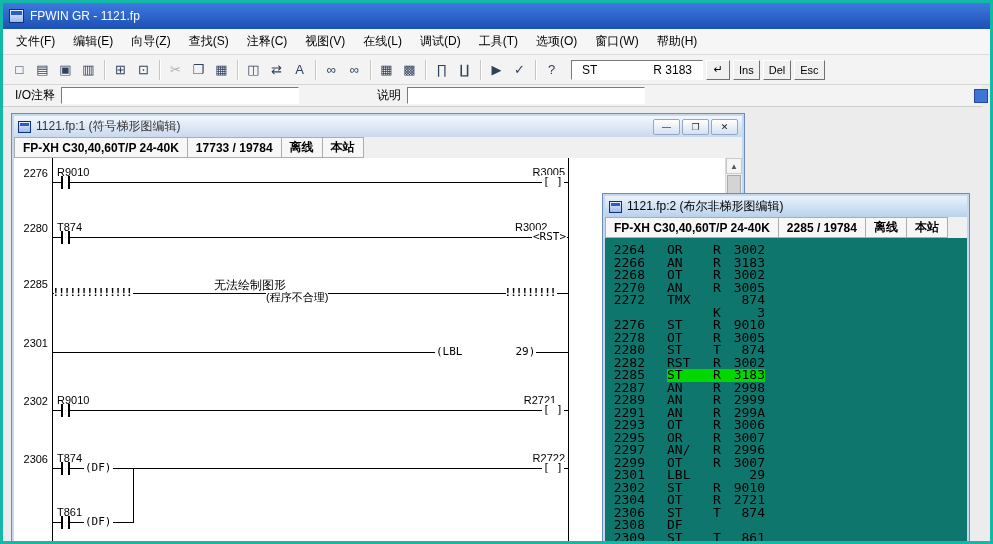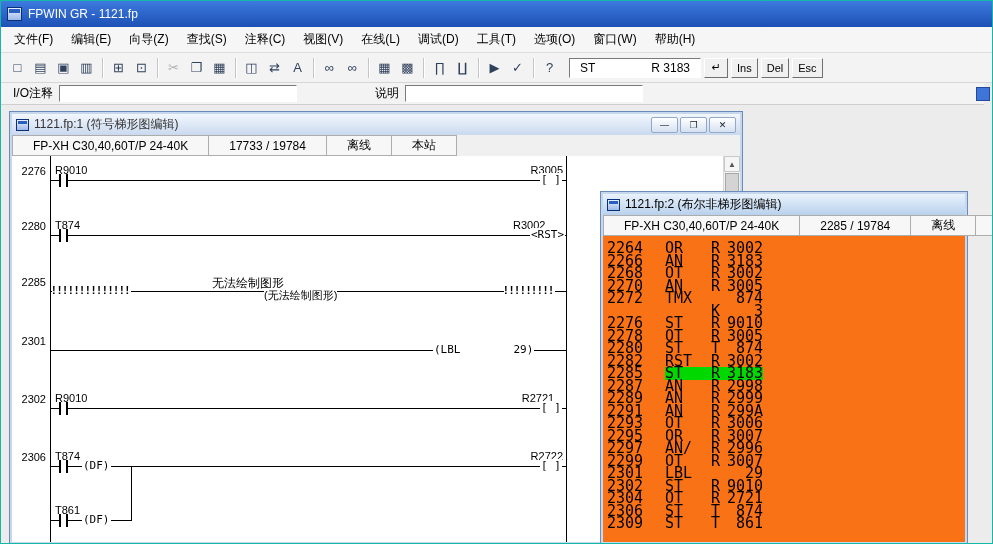--- a/index.html
+++ b/index.html
@@ -1,18 +1,18 @@
 <!DOCTYPE html>
 <html><head>
 <meta charset="utf-8">
 <style>
   * { box-sizing: border-box; margin: 0; padding: 0; }
   html,body { background:#fff; }
   body { font-family:"Liberation Sans", sans-serif; font-size:12px; color:#000; }
-  .app { position:relative; width:993px; height:544px; background:#ececec; overflow:hidden; border:1px solid #14b8a6; }
+  .app { position:relative; width:993px; height:544px; background:#ececec; overflow:hidden; border:3px solid #14b8a6; }
 
   
   .titlebar { position:absolute; left:0; top:0; right:0; height:26px;
     background:linear-gradient(#3e7ae0,#1c50b4); color:#fff; display:flex; align-items:center; padding:0 6px; gap:6px; }
   .app-icon { width:15px; height:14px; background:linear-gradient(#e8f0ff,#9db8e8); border:1px solid #0c2f7a; position:relative; }
   .app-icon::after{ content:""; position:absolute; left:1px; top:1px; right:1px; height:4px; background:#2a5ec0; }
   .menubar { position:absolute; left:0; top:26px; right:0; height:26px; background:#f6f6f6; border-bottom:1px solid #dcdcdc;
     display:flex; align-items:center; padding:0 4px; }
   .menu-item { padding:4px 9px; cursor:default; }
 
@@ -40,41 +40,41 @@
   .child2 { left:599px; top:190px; width:368px; height:354px; z-index:2; }
   .child-title { height:21px; display:flex; align-items:center; gap:5px; padding:0 4px; font-size:12px;
     background:linear-gradient(#f2f7fd,#cad9ef); color:#333; flex:0 0 auto; }
   .child2 .child-title { background:linear-gradient(#e9f2fc,#b9d1ec); color:#000; }
   .win-icon { width:13px; height:12px; background:linear-gradient(#e8f0ff,#9db8e8); border:1px solid #0c2f7a; position:relative; flex:0 0 auto; }
   .win-icon::after{ content:""; position:absolute; left:1px; top:1px; right:1px; height:3px; background:#2a5ec0; }
   .win-btns { margin-left:auto; display:flex; gap:2px; }
   .wbtn { width:27px; height:16px; border:1px solid #93a8c4; border-radius:2px; background:linear-gradient(#ffffff,#d5e1f1);
     font-size:9px; display:flex; align-items:center; justify-content:center; color:#222; }
   .infobar { height:21px; background:#f0f0f0; display:flex; align-items:stretch; font-size:12px; flex:0 0 auto; }
-  .icell { border:1px solid #adadad; background:#f7f7f7; padding:1px 20px; display:flex; align-items:center; margin-right:-1px; white-space:nowrap; }
+  .icell { border:1px solid #adadad; background:#f7f7f7; padding:1px 8px; display:flex; align-items:center; margin-right:-1px; white-space:nowrap;font-weight:bold; }
   .body-wrap { flex:1; display:flex; min-height:0; background:#fff; }
 
   
   .canvas { position:relative; flex:1; background:#fff; overflow:hidden; }
   .vscroll { width:17px; background:#f1f1f1; border-left:1px solid #d8d8d8; display:flex; flex-direction:column; flex:0 0 auto; }
   .sbtn { height:16px; font-size:8px; display:flex; align-items:center; justify-content:center; background:#f5f5f5; border:1px solid #c9c9c9; color:#555; }
   .sthumb { height:42px; margin:1px; background:#d4d4d4; border:1px solid #a8a8a8; }
   .hline { position:absolute; height:1px; background:#000; }
   .vline { position:absolute; width:1px; background:#000; }
   .stepnum { position:absolute; left:0; width:34px; text-align:right; font-size:11px; }
   .lab { position:absolute; font-size:11px; background:#fff; padding:0 1px; white-space:pre; }
   .contact { position:absolute; width:9px; height:13px; border-left:2px solid #000; border-right:2px solid #000; background:#fff; }
   .sym { position:absolute; font-family:"DejaVu Sans Mono",monospace; font-size:11px; background:#fff; padding:0 1px; white-space:pre; }
   .hatch { position:absolute; font-size:11px; font-weight:bold; letter-spacing:2px; background:#fff; }
   .err1 { position:absolute; font-size:12px; }
   .err2 { position:absolute; font-size:11px; background:#fff; }
 
   
-  .boollist { flex:1; background:#f97316; overflow:hidden; padding-top:6px;
-    font-family:"DejaVu Sans Mono",monospace; font-size:15px; line-height:12.5px; }
+  .boollist { flex:1; background:#0f766e; overflow:hidden; padding-top:6px;
+    font-family:"DejaVu Sans Mono",monospace; font-size:13px; line-height:12.5px; }
   .brow { display:flex; height:12.5px; align-items:center; }
   .ba { width:40px; text-align:right; flex:0 0 auto; }
   .bbody { display:flex; margin-left:22px; }
   .bo { width:38px; flex:0 0 auto; }
   .bt { width:16px; margin-left:8px; flex:0 0 auto; }
   .bv { width:36px; text-align:right; flex:0 0 auto; }
   .hl { background:#00d800; }
 </style>
 </head>
 <body>
@@ -195,21 +195,21 @@
         <span class="lab" style="left:42px;top:63px">T874</span>
         <div class="contact" style="left:47px;top:73px"></div>
         <span class="lab" style="left:500px;top:63px;width:52px;text-align:left">R3002</span>
         <span class="sym" style="left:518px;top:72px">&lt;RST&gt;</span>
 
         <span class="stepnum" style="top:120px">2285</span>
         <div class="hline" style="left:38px;top:135px;width:516px"></div>
         <span class="hatch" style="left:40px;top:128px">!!!!!!!!!!!!!!</span>
         <span class="hatch" style="left:492px;top:128px">!!!!!!!!!</span>
         <span class="err1" style="left:200px;top:119px">无法绘制图形</span>
-        <span class="err2" style="left:252px;top:132px">(无法绘制图形)</span>
+        <span class="err2" style="left:252px;top:132px">(程序不合理)</span>
 
         <span class="stepnum" style="top:179px">2301</span>
         <div class="hline" style="left:38px;top:194px;width:516px"></div>
         <span class="sym" style="left:421px;top:187px">(LBL        29)</span>
 
         <span class="stepnum" style="top:237px">2302</span>
         <div class="hline" style="left:38px;top:252px;width:516px"></div>
         <span class="lab" style="left:42px;top:236px">R9010</span>
         <div class="contact" style="left:47px;top:246px"></div>
         <span class="lab" style="left:500px;top:236px;width:52px;text-align:center">R2721</span>
@@ -439,20 +439,28 @@
 
         <div class="brow">
           <span class="ba">2306</span>
           <span class="bbody hl-target">
             <span class="bo">ST</span>
             <span class="bt">T</span>
             <span class="bv">874</span>
           </span>
         </div>
 
+        <div class="brow">
+          <span class="ba">2308</span>
+          <span class="bbody hl-target">
+            <span class="bo">DF</span>
+            <span class="bt"></span>
+            <span class="bv"></span>
+          </span>
+        </div>
 
         <div class="brow">
           <span class="ba">2309</span>
           <span class="bbody hl-target">
             <span class="bo">ST</span>
             <span class="bt">T</span>
             <span class="bv">861</span>
           </span>
         </div>
 

